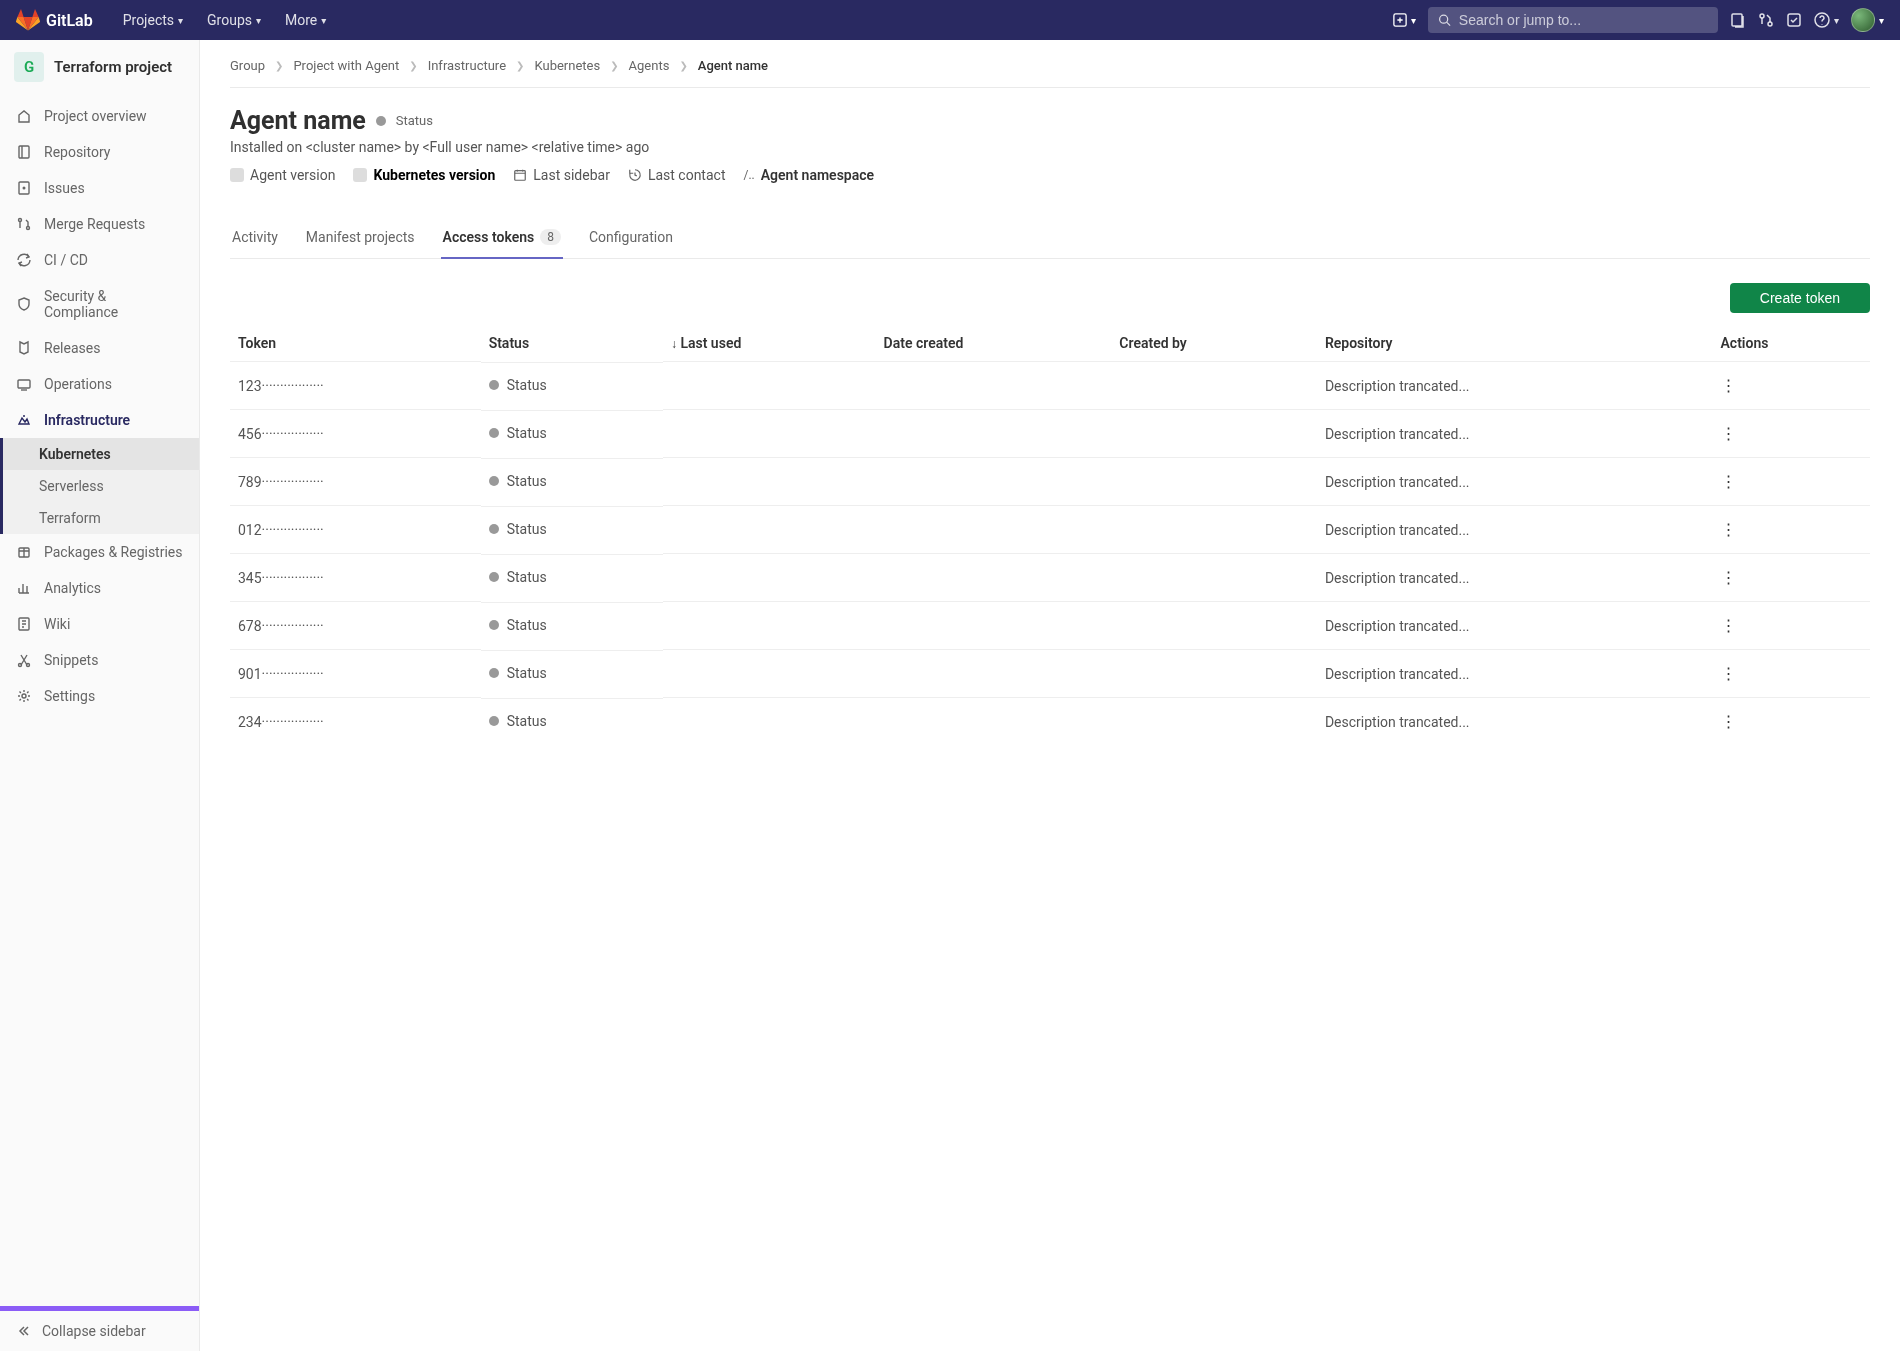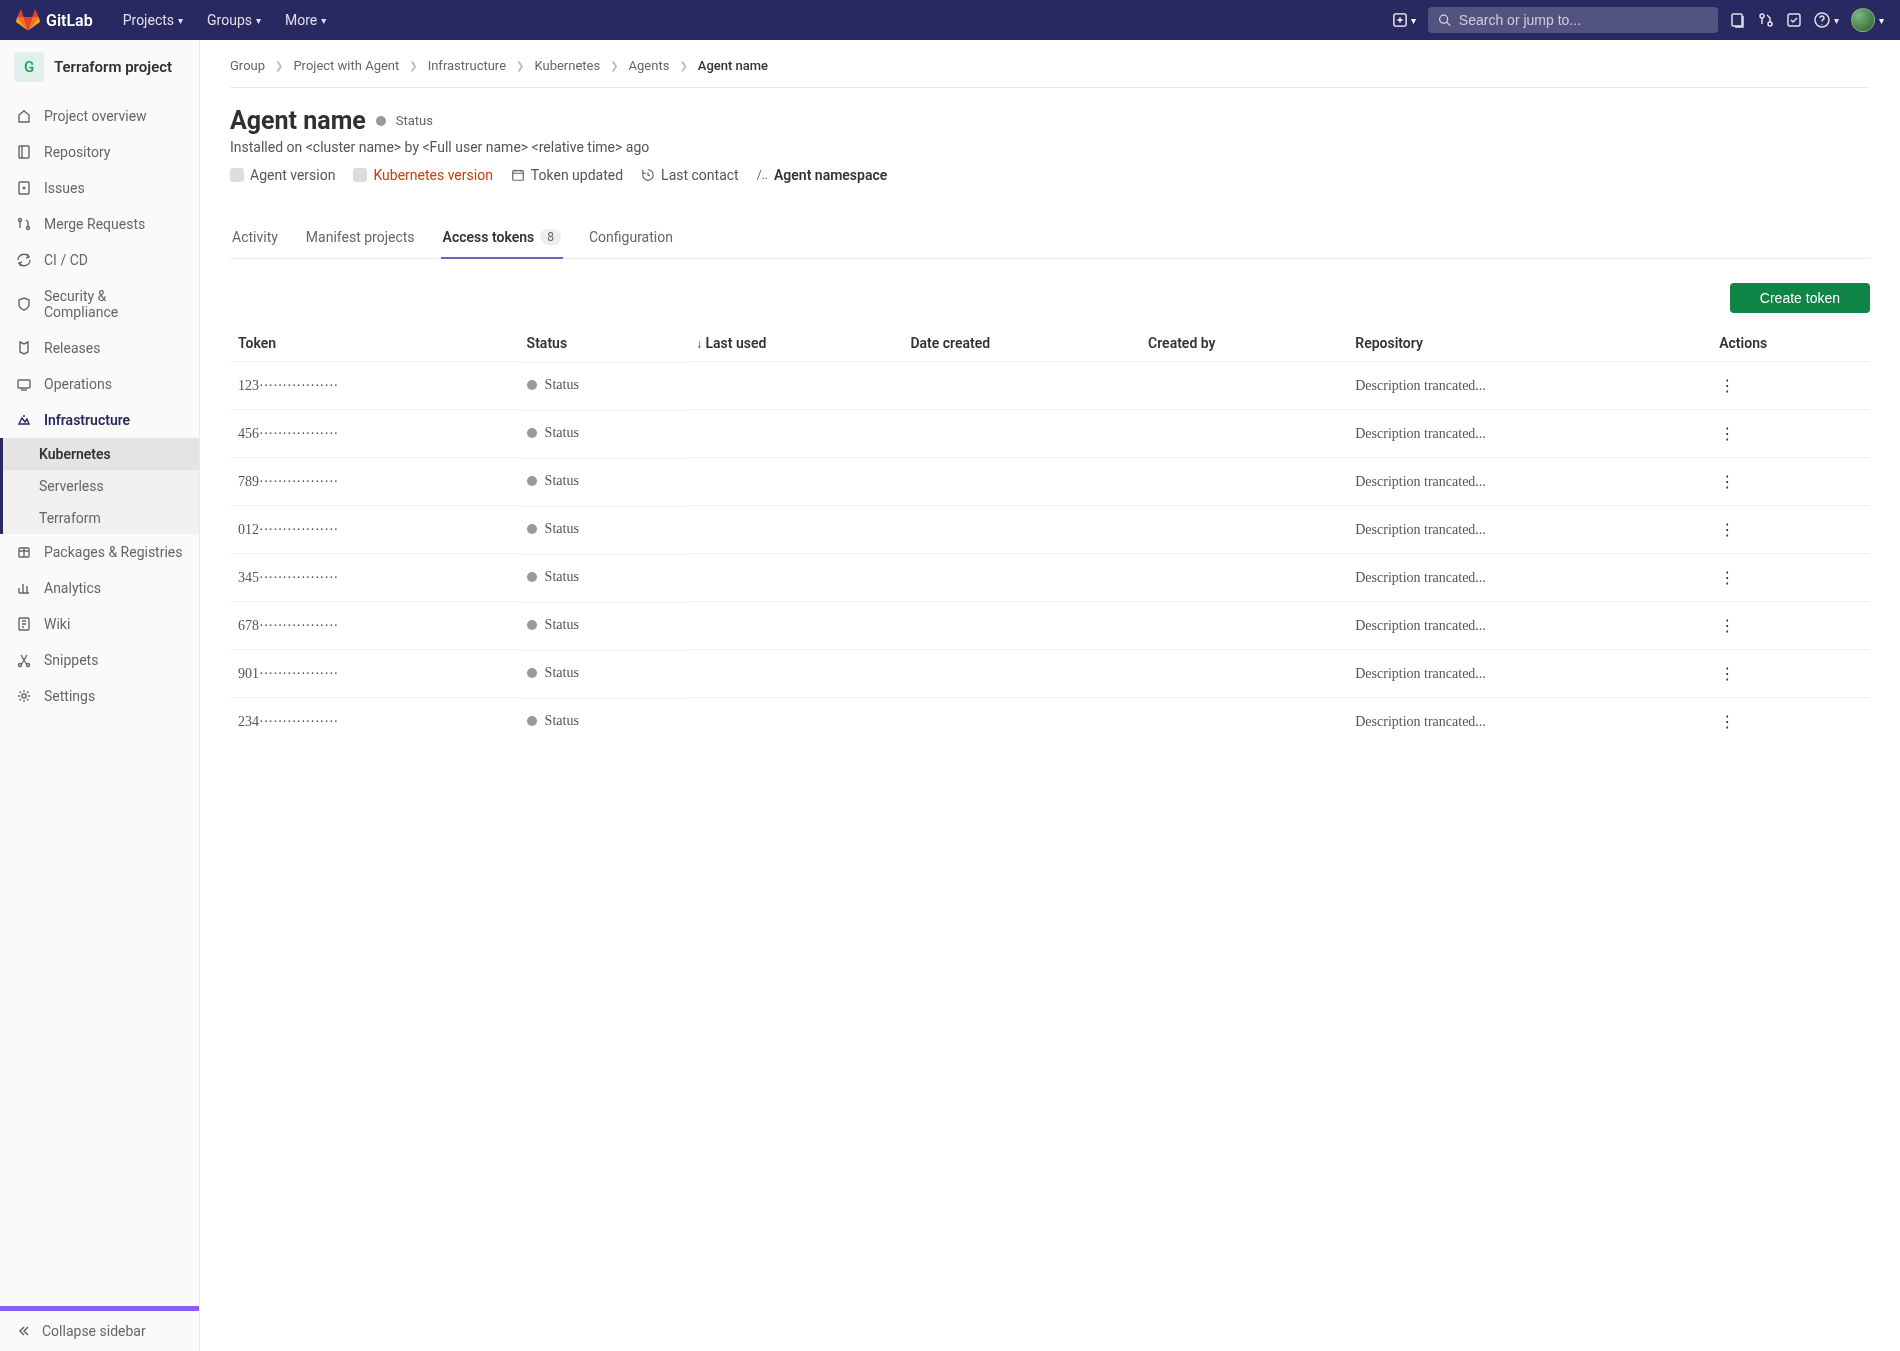--- a/index.html
+++ b/index.html
@@ -57,21 +57,21 @@
 .tabs { display: flex; gap: 24px; border-bottom: 1px solid #eaeaea; margin-top: 22px; }
 .tab { padding: 12px 2px; color: #666; cursor: pointer; font-size: 14px; display:flex; align-items:center; gap:6px; border-bottom: 2px solid transparent; margin-bottom:-1px;}
 .tab.active { color: #333; font-weight: 600; border-bottom-color: #6666c4; }
 .badge { background: #eee; color: #666; border-radius: 10px; padding: 1px 7px; font-size: 12px; font-weight:400;}
 
 .toolbar { display: flex; justify-content: flex-end; padding: 24px 0 12px; }
 .btn-primary { background: #108548; color: #fff; border: none; border-radius: 4px; padding: 7px 30px; font-size: 14px; cursor: pointer; }
 
 .table { width: 100%; border-collapse: collapse; }
 .table th { text-align: left; font-weight: 600; font-size: 14px; color: #333; padding: 10px 8px; }
-.table td { padding: 14px 8px; font-size: 14px; color: #555; border-top: 1px solid #eee; font-family: Liberation Serif, serif; }
+.table td { padding: 14px 8px; font-size: 14px; color: #555; border-top: 1px solid #eee; }
 .table td.status-cell { display:flex; align-items:center; gap:8px; }
 .action-dots { cursor: pointer; color: #333; font-size: 16px; letter-spacing:-1px;}
 .sort-arrow { font-size:12px; }
 .th-actions { text-align: left; }
 
 svg { display: block; }
 </style>
 </head>
 <body>
 
@@ -320,28 +320,28 @@
         <span class="status-text">Status</span>
       </div>
       <div class="subtitle">Installed on &lt;cluster name&gt; by &lt;Full user name&gt; &lt;relative time&gt; ago</div>
       <div class="meta-row">
         <div class="meta-item">
             <span class="meta-box"></span>
             <span>Agent version</span>
           </div>
         <div class="meta-item">
             <span class="meta-box"></span>
-            <span style="font-weight:400;color:#c2410c">Kubernetes version</span>
+            <span style="font-weight:700;color:#000000">Kubernetes version</span>
           </div>
         <div class="meta-item">
             <svg width="14" height="14" viewBox="0 0 16 16">
               <rect x="2" y="3" width="12" height="11" rx="1" fill="none" stroke="#666" stroke-width="1.4"></rect>
               <path d="M2 6h12M5 2v2M11 2v2" stroke="#666" stroke-width="1.4"></path>
             </svg>
-            <span>Token updated</span>
+            <span>Last sidebar</span>
           </div>
         <div class="meta-item">
             <svg width="14" height="14" viewBox="0 0 16 16">
               <path d="M8 2a6 6 0 11-5.2 3M2 2v4h4" fill="none" stroke="#666" stroke-width="1.4"></path>
               <path d="M8 5v3l2 1" fill="none" stroke="#666" stroke-width="1.4"></path>
             </svg>
             <span>Last contact</span>
           </div>
         <div class="meta-item">
             <span style="color:#666;font-size:12px;">/..</span>

